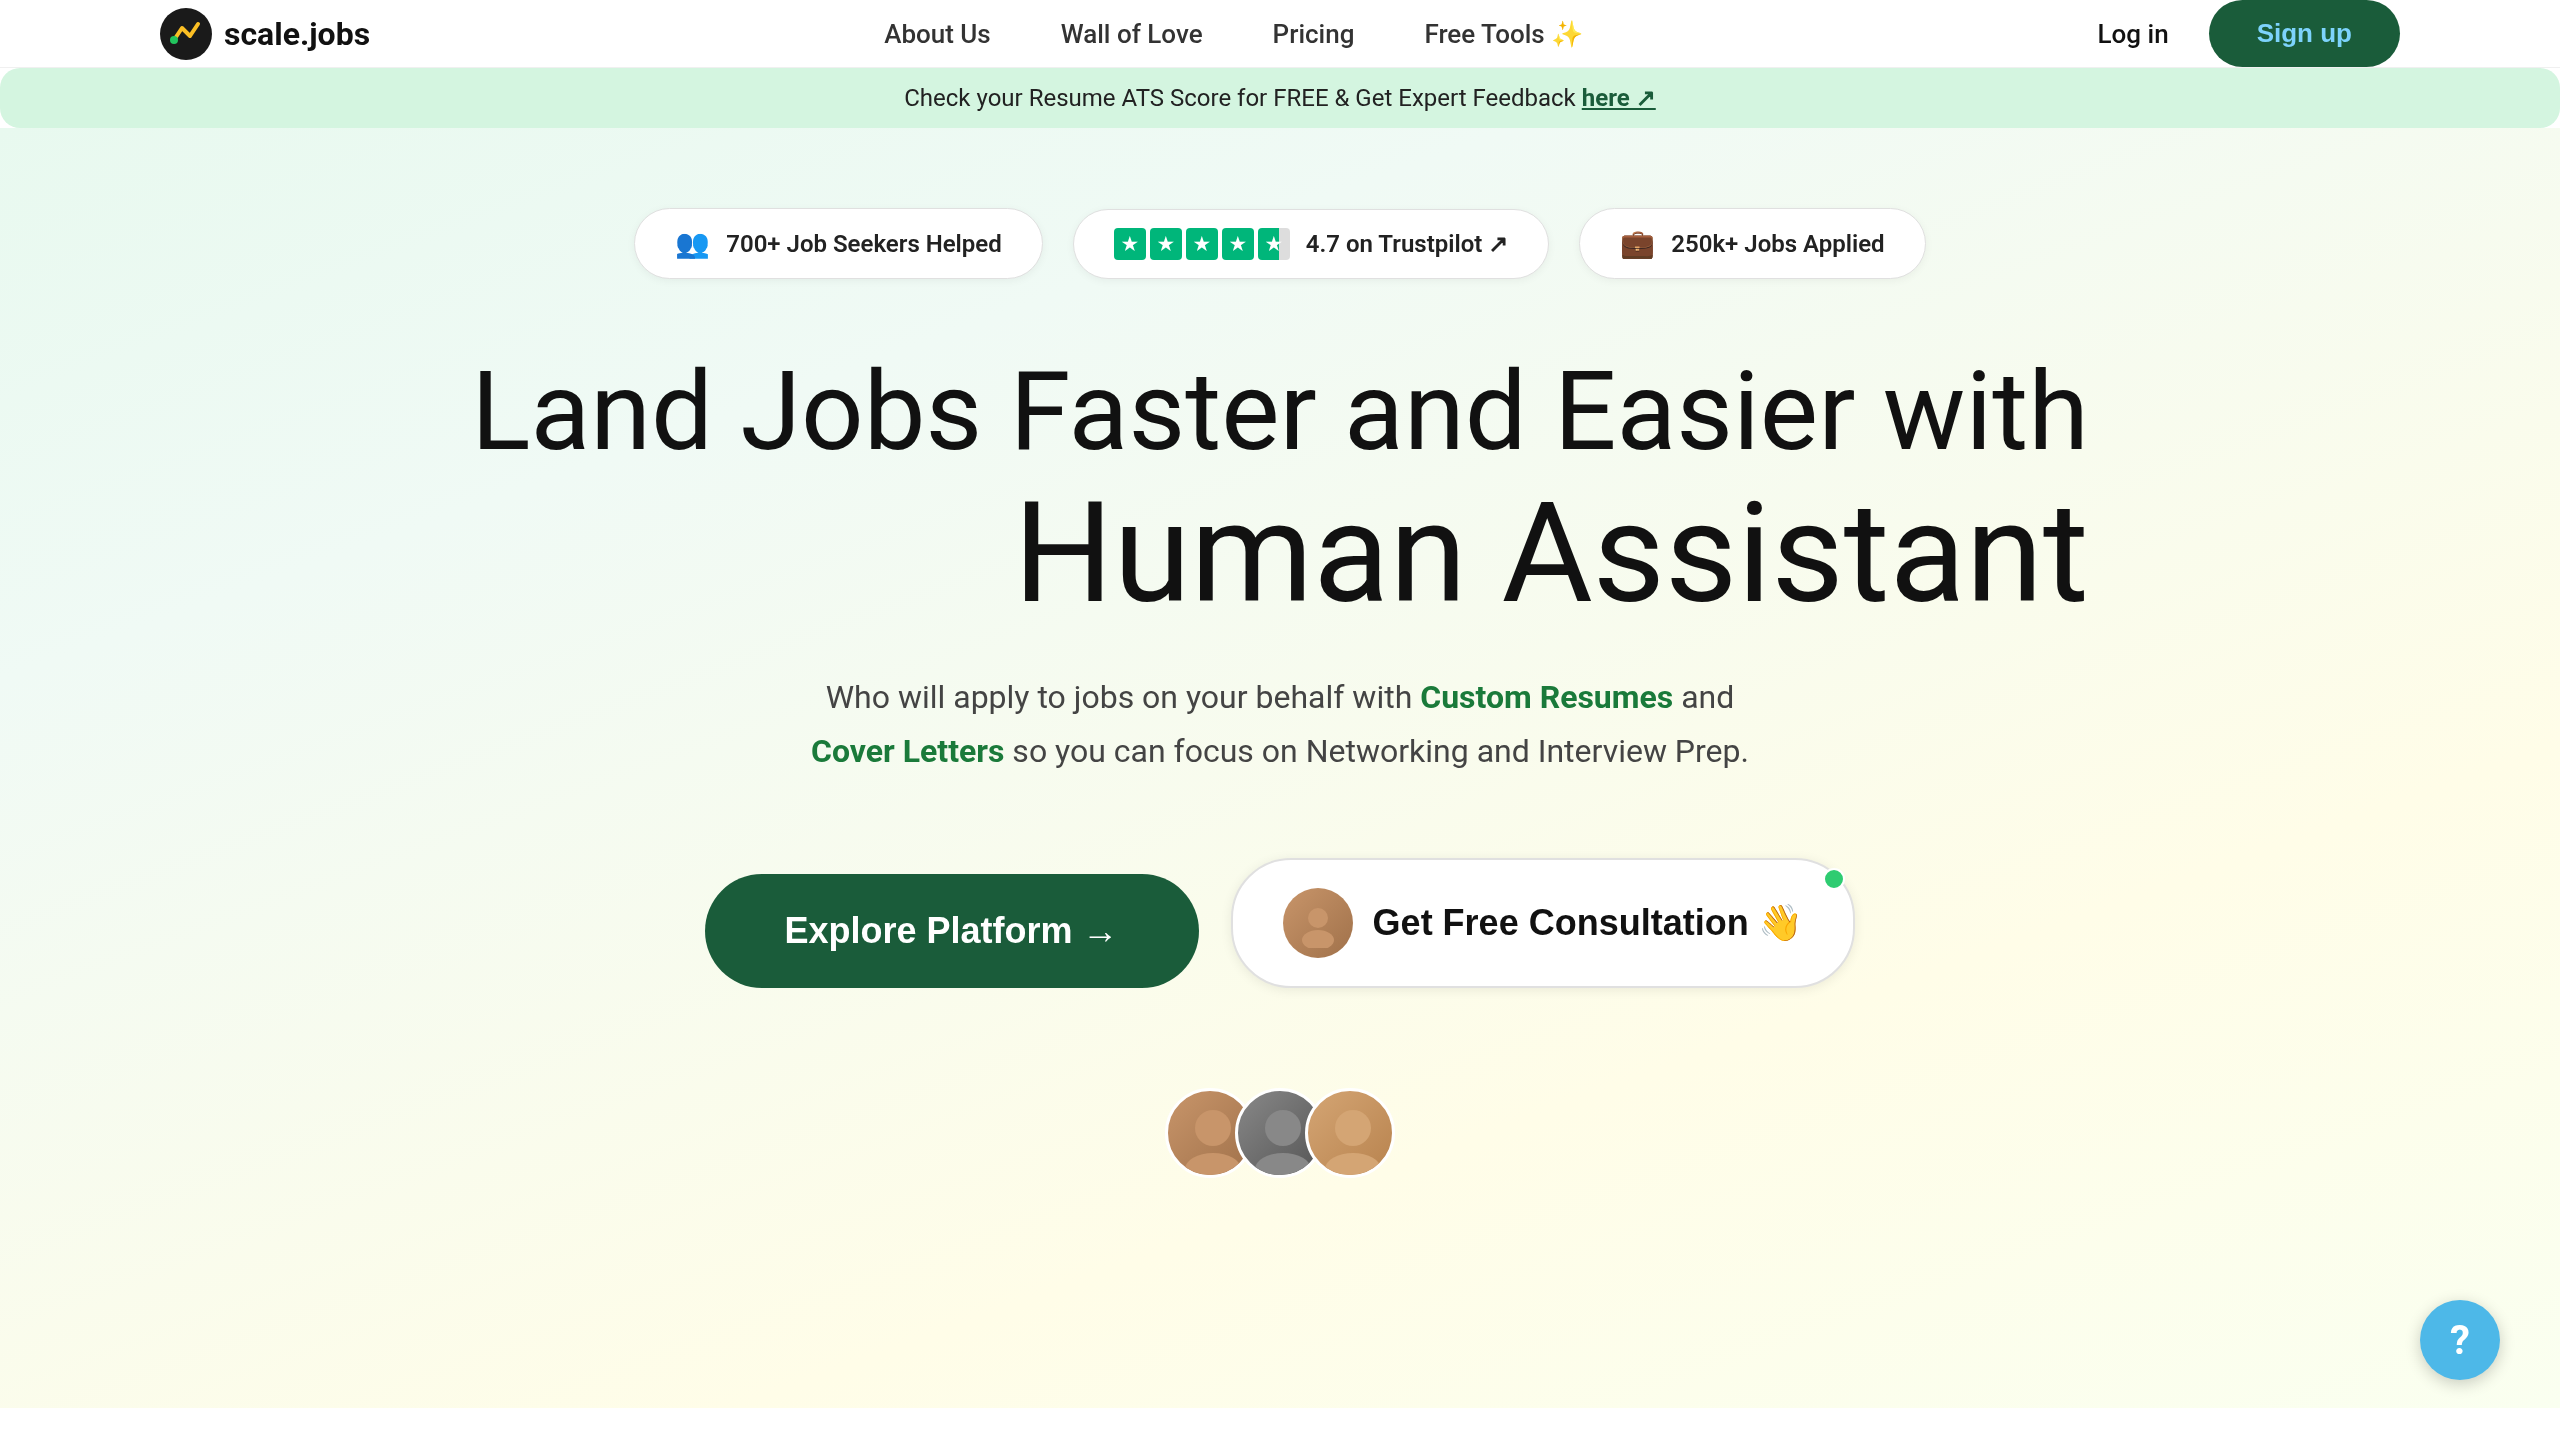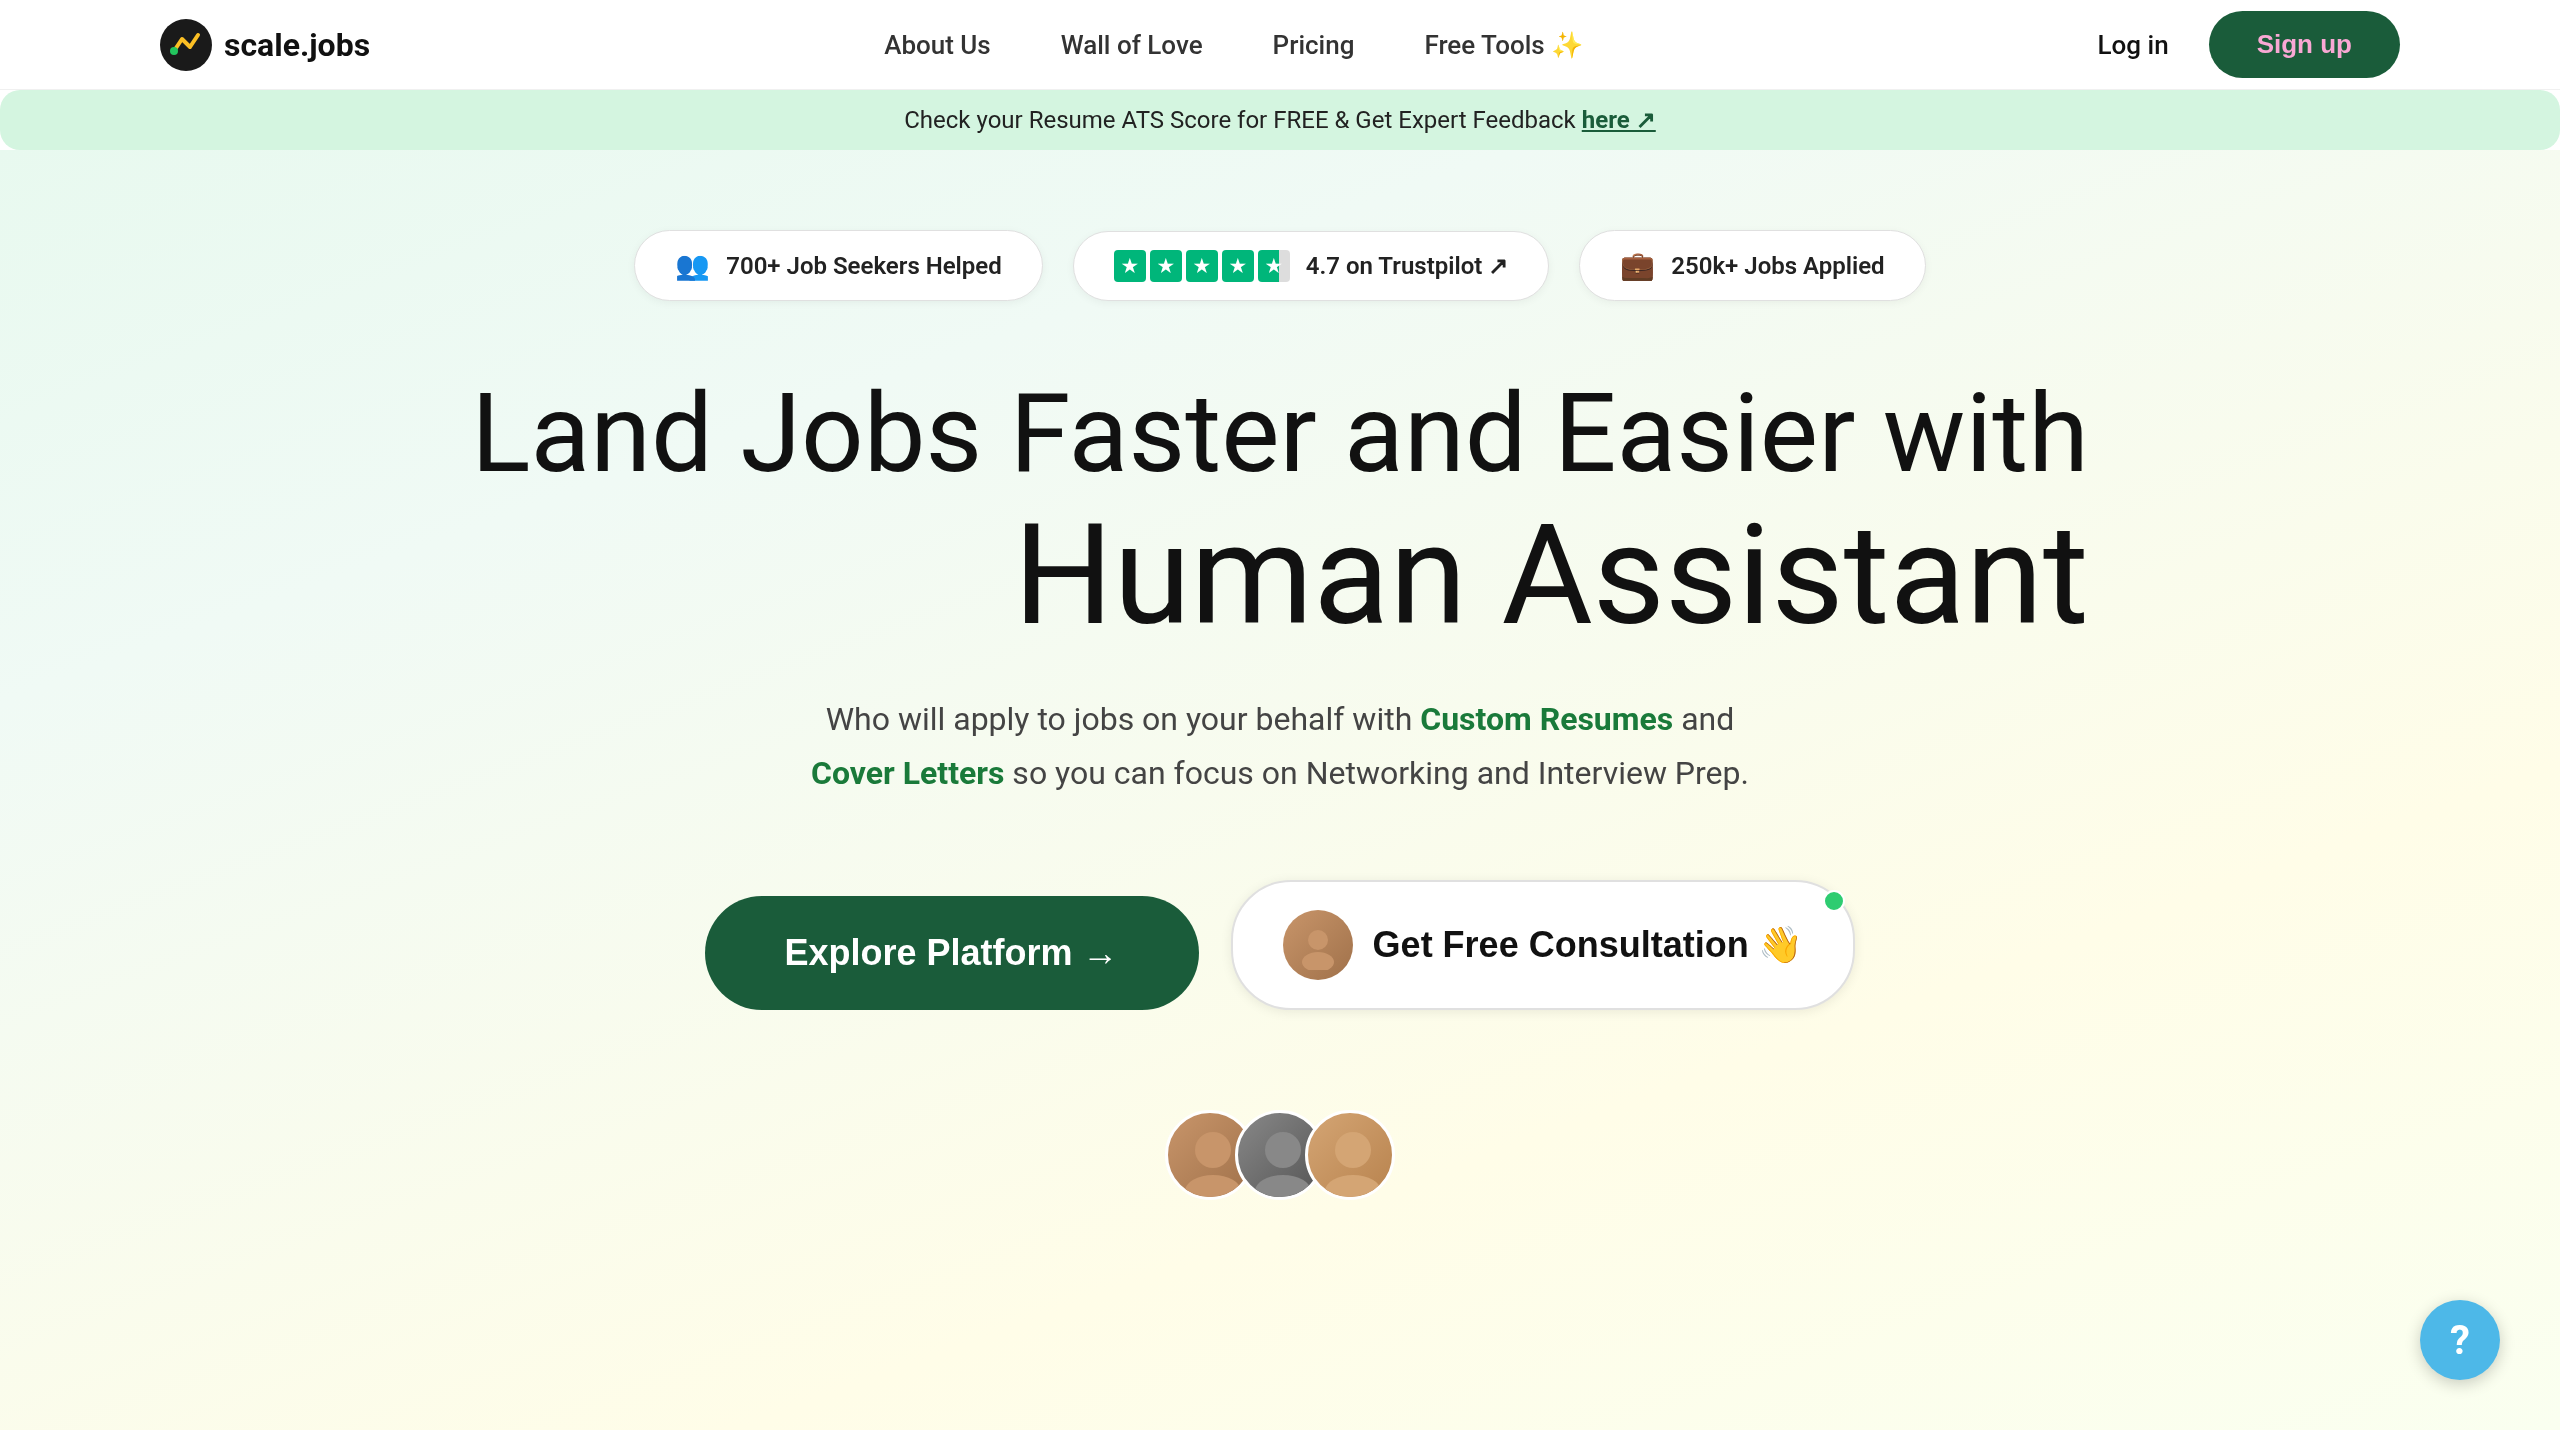--- a/index.html
+++ b/index.html
@@ -15,21 +15,21 @@
       width: 2560px;
       min-height: 1440px;
     }
 
     
     .navbar {
       display: flex;
       align-items: center;
       justify-content: space-between;
       padding: 0 160px;
-      height: 90px;
+      height: 68px;
       background: #ffffff;
       border-bottom: 1px solid #f0f0f0;
       position: relative;
       z-index: 10;
     }
 
     .logo {
       display: flex;
       align-items: center;
       gap: 12px;
@@ -75,21 +75,21 @@
 
     .login-btn {
       font-size: 26px;
       color: #111;
       cursor: pointer;
       font-weight: 500;
     }
 
     .signup-btn {
       background: #1a5c3a;
-      color: #f9a8d4;
+      color: #7dd3fc;
       border: none;
       border-radius: 50px;
       padding: 18px 48px;
       font-size: 26px;
       font-weight: 600;
       cursor: pointer;
     }
 
     
     .announcement-bar {

